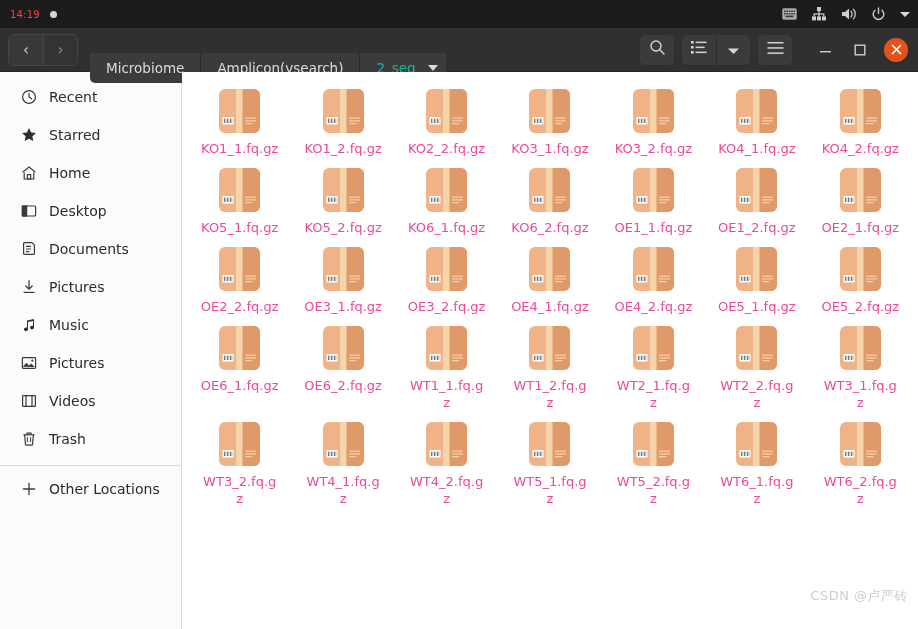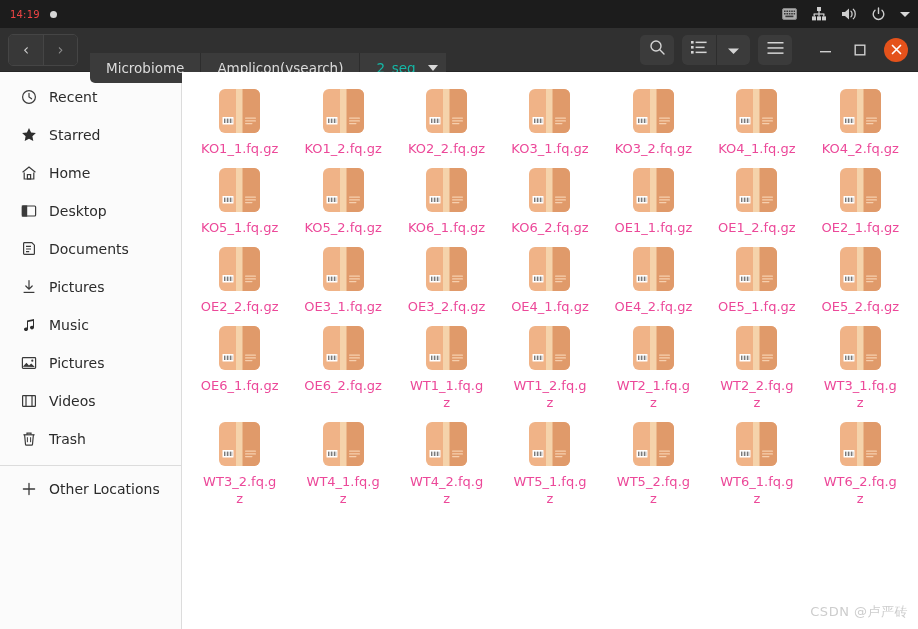--- a/index.html
+++ b/index.html
@@ -92,21 +92,21 @@
     display: flex; flex-direction: column; align-items: center;
     padding-top: 6px; cursor: pointer;
   }
   .file-ico { width: 43px; height: 46px; position: relative; margin-bottom: 6px; }
   .file-name {
     font-size: 13px; color: #ec4899; text-align: center; line-height: 17px;
     width: 78px; word-break: break-all; font-family: "DejaVu Sans","Liberation Sans",sans-serif;
   }
 
   .watermark {
-    position: absolute; right: 10px; bottom: 8px;
+    position: absolute; right: 10px; bottom: 24px;
     color: #cdcdcd; font-size: 13px; letter-spacing: .5px;
     user-select: none; pointer-events: none;
   }
 </style>
 </head>
 <body>
 
 <div id="app">
 
   <div class="topbar">

